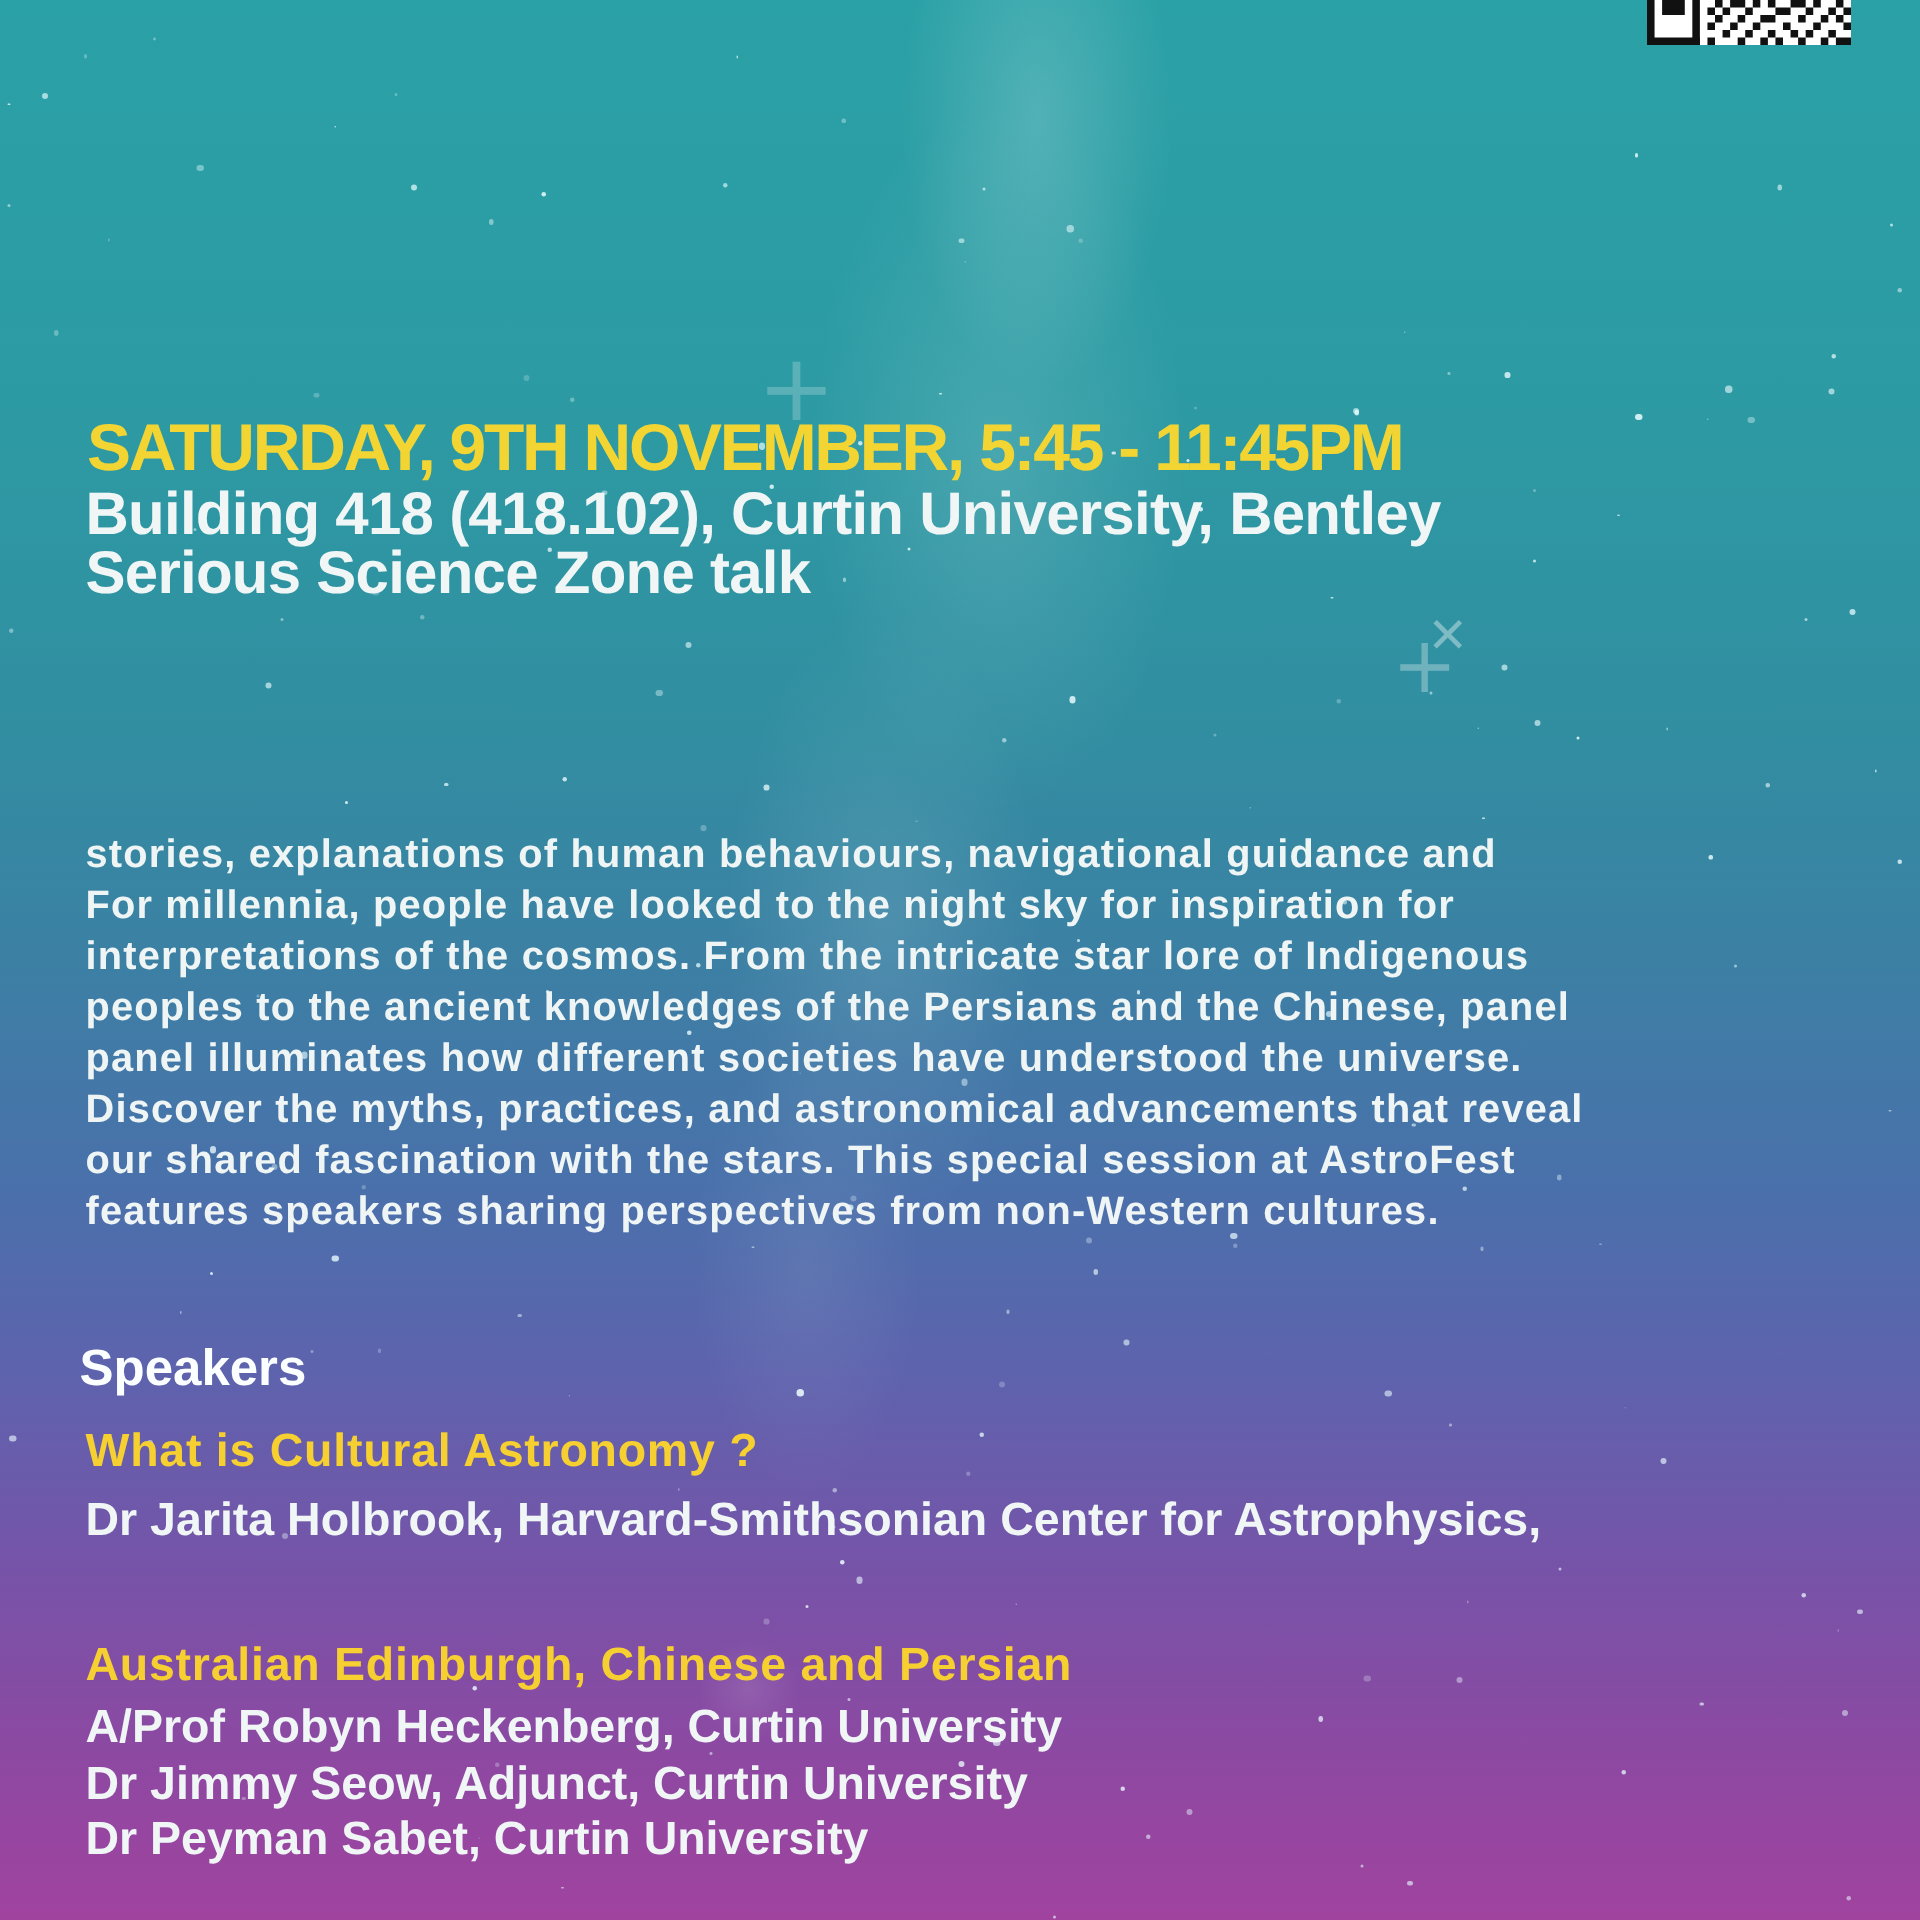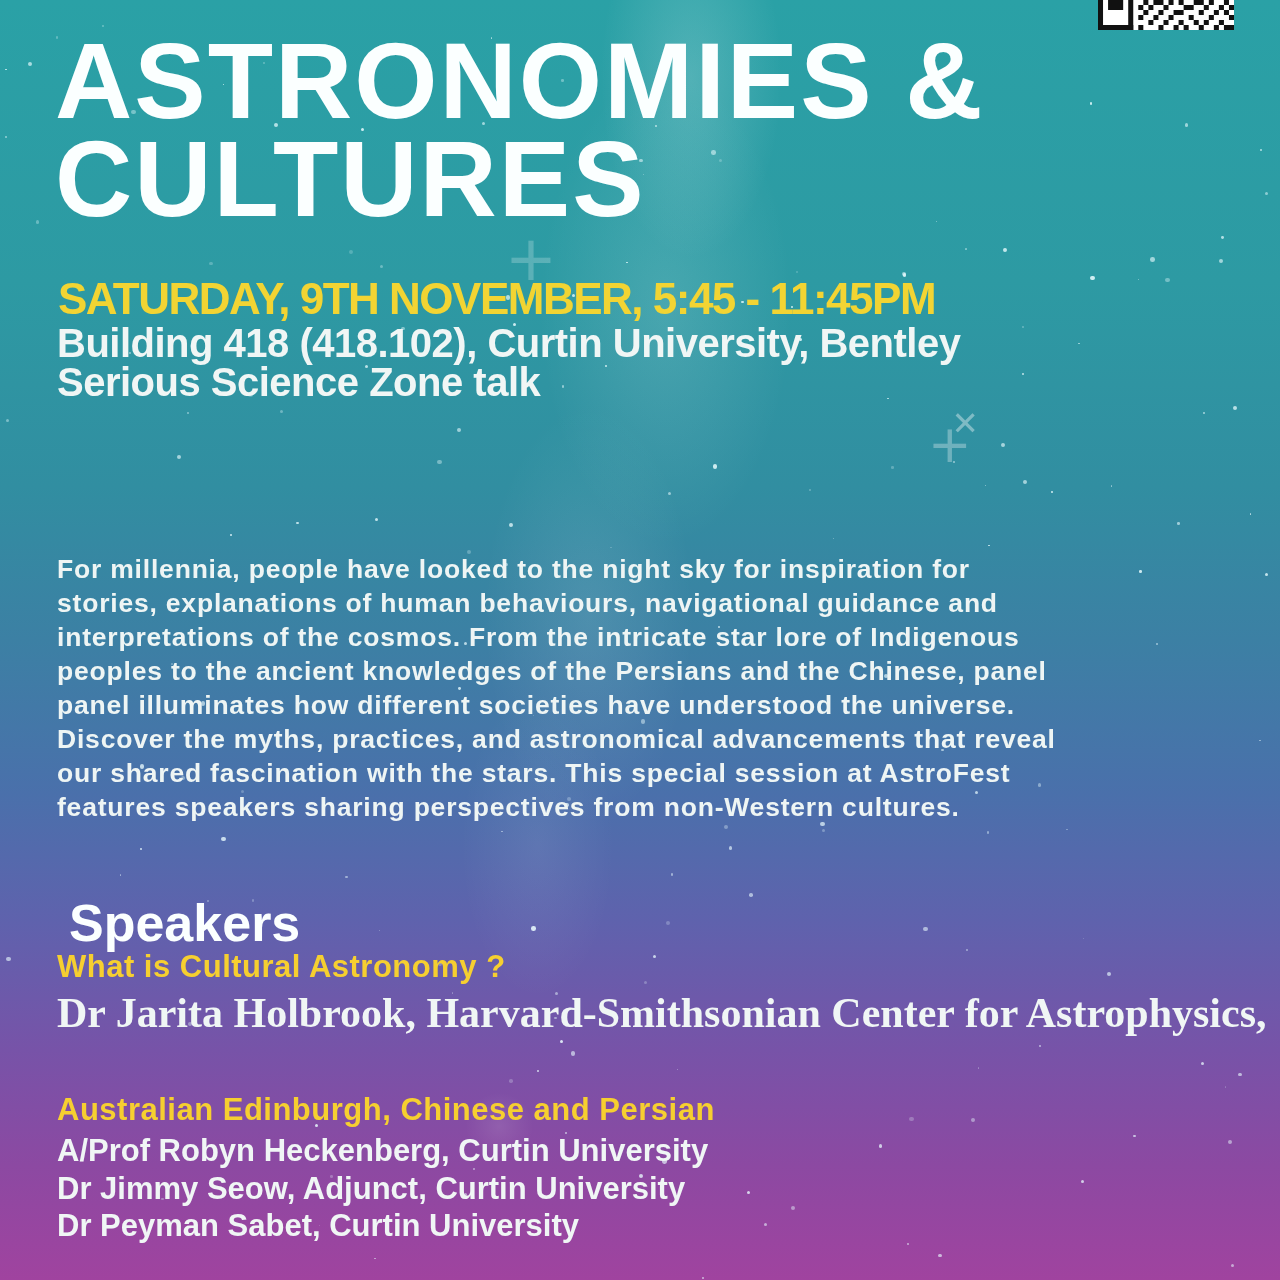--- a/index.html
+++ b/index.html
@@ -42,27 +42,27 @@
   }
   .tagline{
     position:absolute;left:57px;top:463px;
     font-size:40px;line-height:41px;letter-spacing:1.5px;color:#f2d433;
   }
   .desc{
     position:absolute;left:57px;top:552px;
     font-size:26.5px;line-height:34px;letter-spacing:.8px;color:#eef5f4;
   }
   .speakers-h{
-    position:absolute;left:69px;top:893px;margin:0;
-    font-size:52px;letter-spacing:0;color:#fbffff;
+    position:absolute;left:53px;top:893px;margin:0;
+    font-size:34px;letter-spacing:0;color:#fbffff;
   }
   .talk1{position:absolute;left:57px;top:949px;}
   .talk2{position:absolute;left:57px;top:1092px;}
   .talk-title{font-size:31px;line-height:36px;letter-spacing:.5px;color:#f6cf30;}
-  .talk1 .talk-speakers{margin-top:7px;font-size:42px;line-height:42px;color:#f0f6f5;font-family:Liberation Serif, serif;}
+  .talk1 .talk-speakers{margin-top:7px;font-size:31px;line-height:42px;color:#f0f6f5;}
   .talk2 .talk-speakers{margin-top:4px;font-size:31px;line-height:37.5px;color:#f0f6f5;}
 </style>
 </head>
 <body>
 
 <div class="poster">
 
   <div id="stars">
       <div class="star" style="left: 640.7px; top: 719.1px; width: 4.6px; height: 4.6px; opacity: 0.47;"></div>
       <div class="star" style="left: 799px; top: 338px; width: 3.3px; height: 3.3px; opacity: 0.86;"></div>
@@ -295,36 +295,32 @@
       <rect x="20" y="5" width="1" height="1"></rect>
         <rect x="23" y="5" width="1" height="1"></rect>
       <rect x="25" y="5" width="2" height="1"></rect>
     </g>
   </svg>
 
   <div class="sparkle sp-plus-big">+</div>
   <div class="sparkle sp-cross">+</div>
   <div class="sparkle sp-plus-small">+</div>
 
-  <h1 class="title">
-    <span>ASTRONOMIES &amp;</span><br>
-    <span>CULTURES</span>
-  </h1>
 
   <div class="when">SATURDAY, 9TH NOVEMBER, 5:45 - 11:45PM</div>
 
   <div class="where">
     <div>Building 418 (418.102), Curtin University, Bentley</div>
     <div>Serious Science Zone talk</div>
   </div>
 
 
   <div class="desc">
+    <div>stories, explanations of human behaviours, navigational guidance and</div>
     <div>For millennia, people have looked to the night sky for inspiration for</div>
-    <div>stories, explanations of human behaviours, navigational guidance and</div>
     <div>interpretations of the cosmos. From the intricate star lore of Indigenous</div>
     <div>peoples to the ancient knowledges of the Persians and the Chinese, panel</div>
     <div>panel illuminates how different societies have understood the universe.</div>
     <div>Discover the myths, practices, and astronomical advancements that reveal</div>
     <div>our shared fascination with the stars. This special session at AstroFest</div>
     <div>features speakers sharing perspectives from non-Western cultures.</div>
   </div>
 
   <h2 class="speakers-h">Speakers</h2>
 

